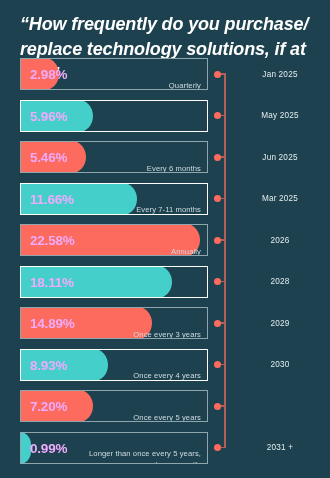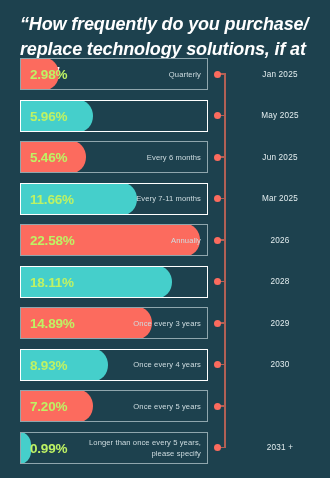--- a/index.html
+++ b/index.html
@@ -67,29 +67,29 @@
   }
 
   .value {
     position: absolute;
     left: 9px;
     top: 0;
     height: 32px;
     line-height: 32px;
     font-size: 13.5px;
     font-weight: bold;
-    color: #bef264;
+    color: #f0abfc;
     letter-spacing: -0.2px;
     white-space: nowrap;
   }
 
   .cat {
     position: absolute;
     right: 6px;
-    top: 0;
+    top: 11px;
     width: 120px;
     height: 32px;
     display: flex;
     align-items: center;
     justify-content: flex-end;
     text-align: right;
     font-size: 7.6px;
     color: #cfdde1;
     line-height: 1.35;
     letter-spacing: 0.1px;

